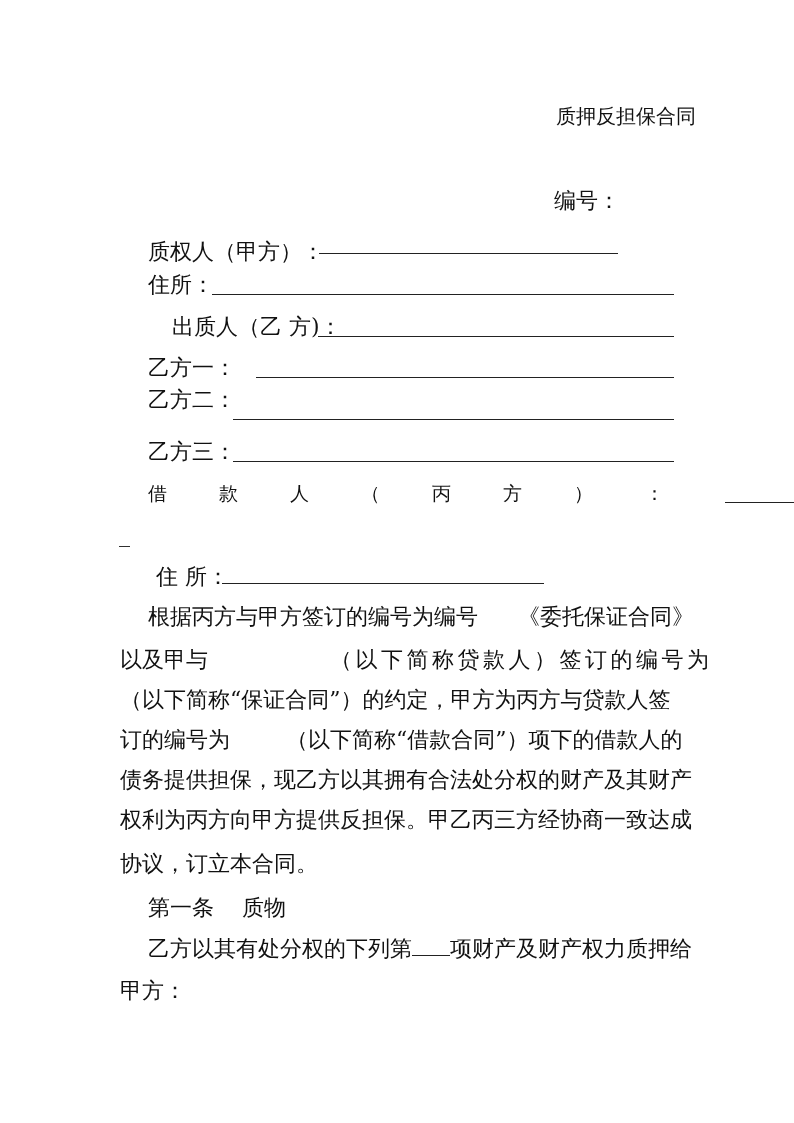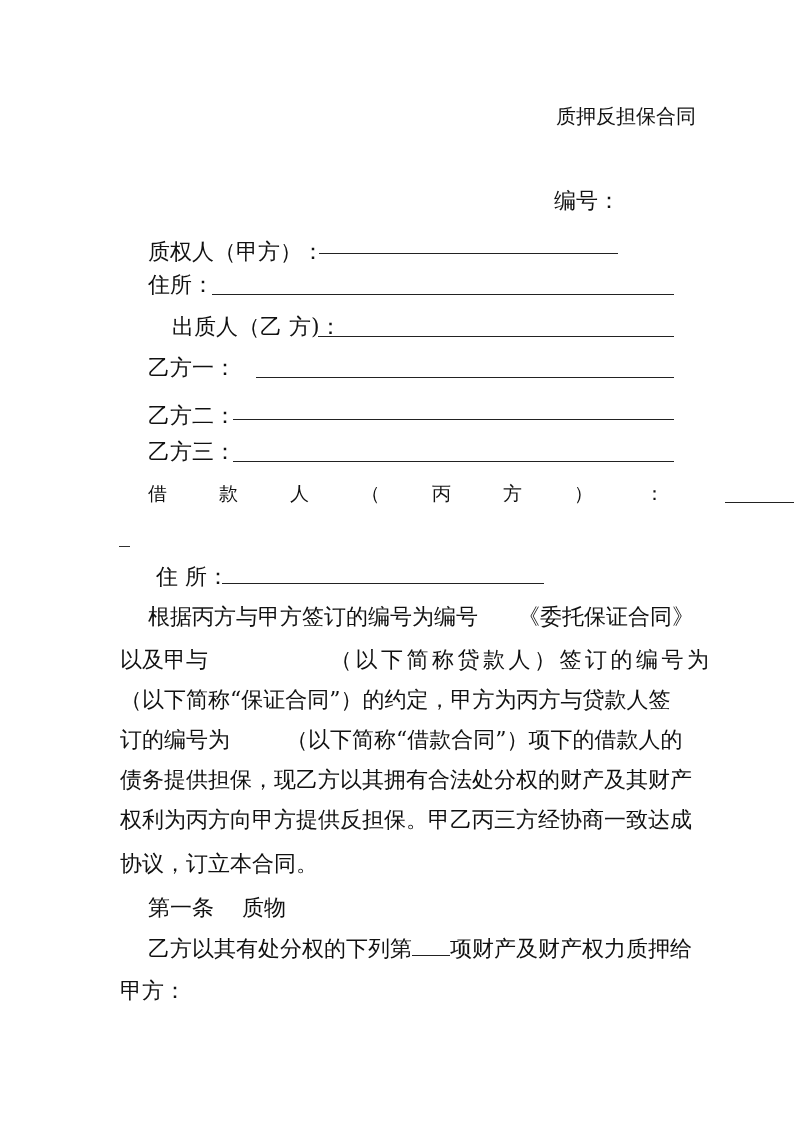--- a/index.html
+++ b/index.html
@@ -25,21 +25,21 @@
 
   <div class="abs" style="left:148px; top:273px;">住所：</div>
   <div class="line" style="left:212px; top:294px; width:462px;"></div>
 
   <div class="abs" style="left:148px; top:315px;margin-left:24px;">出质人（乙  方)：</div>
   <div class="line" style="left:318px; top:336px; width:356px;"></div>
 
   <div class="abs" style="left:148px; top:356px;">乙方一：</div>
   <div class="line" style="left:256px; top:377px; width:418px;"></div>
 
-  <div class="abs" style="left:148px; top:404px;">乙方二：</div>
+  <div class="abs" style="left:148px; top:388px;">乙方二：</div>
   <div class="line" style="left:233px; top:419px; width:441px;"></div>
 
   <div class="abs" style="left:148px; top:440px;">乙方三：</div>
   <div class="line" style="left:233px; top:461px; width:441px;"></div>
 
   <div class="spread">
     <span>借</span>
     <span>款</span>
     <span>人</span>
     <span>（</span>

